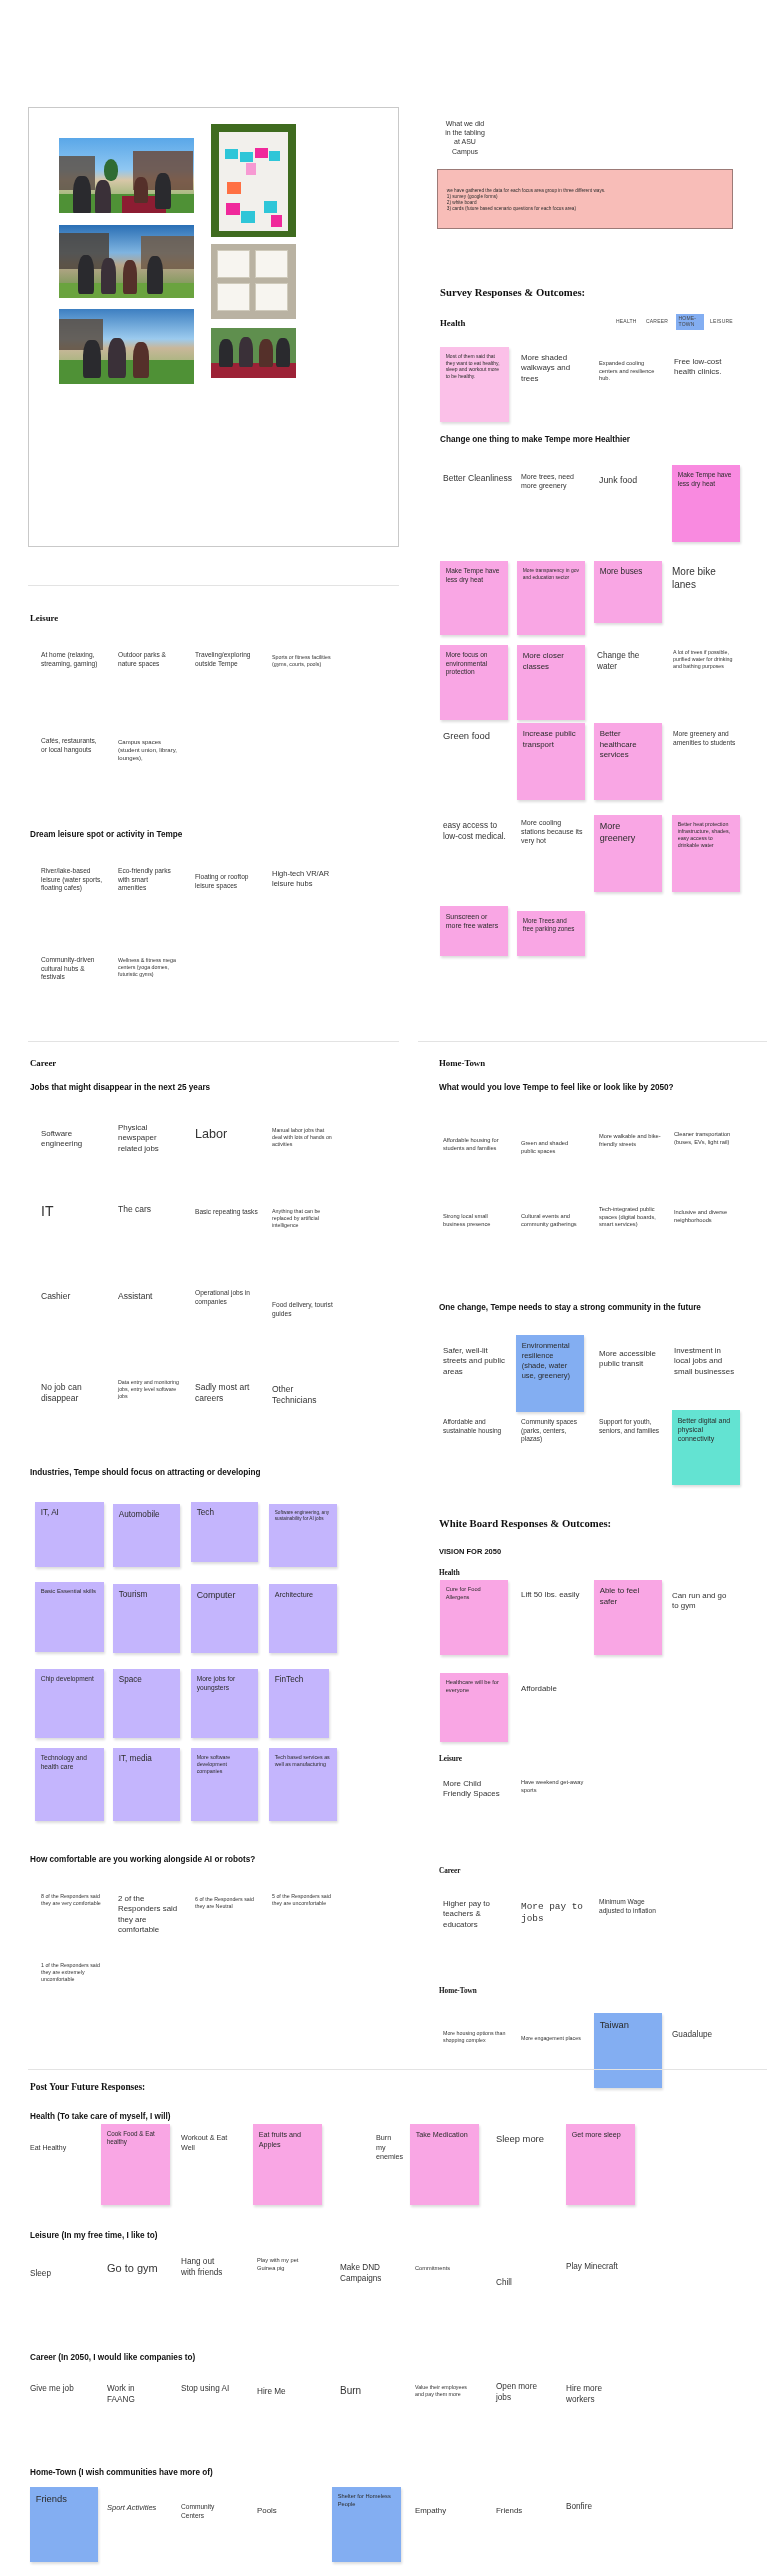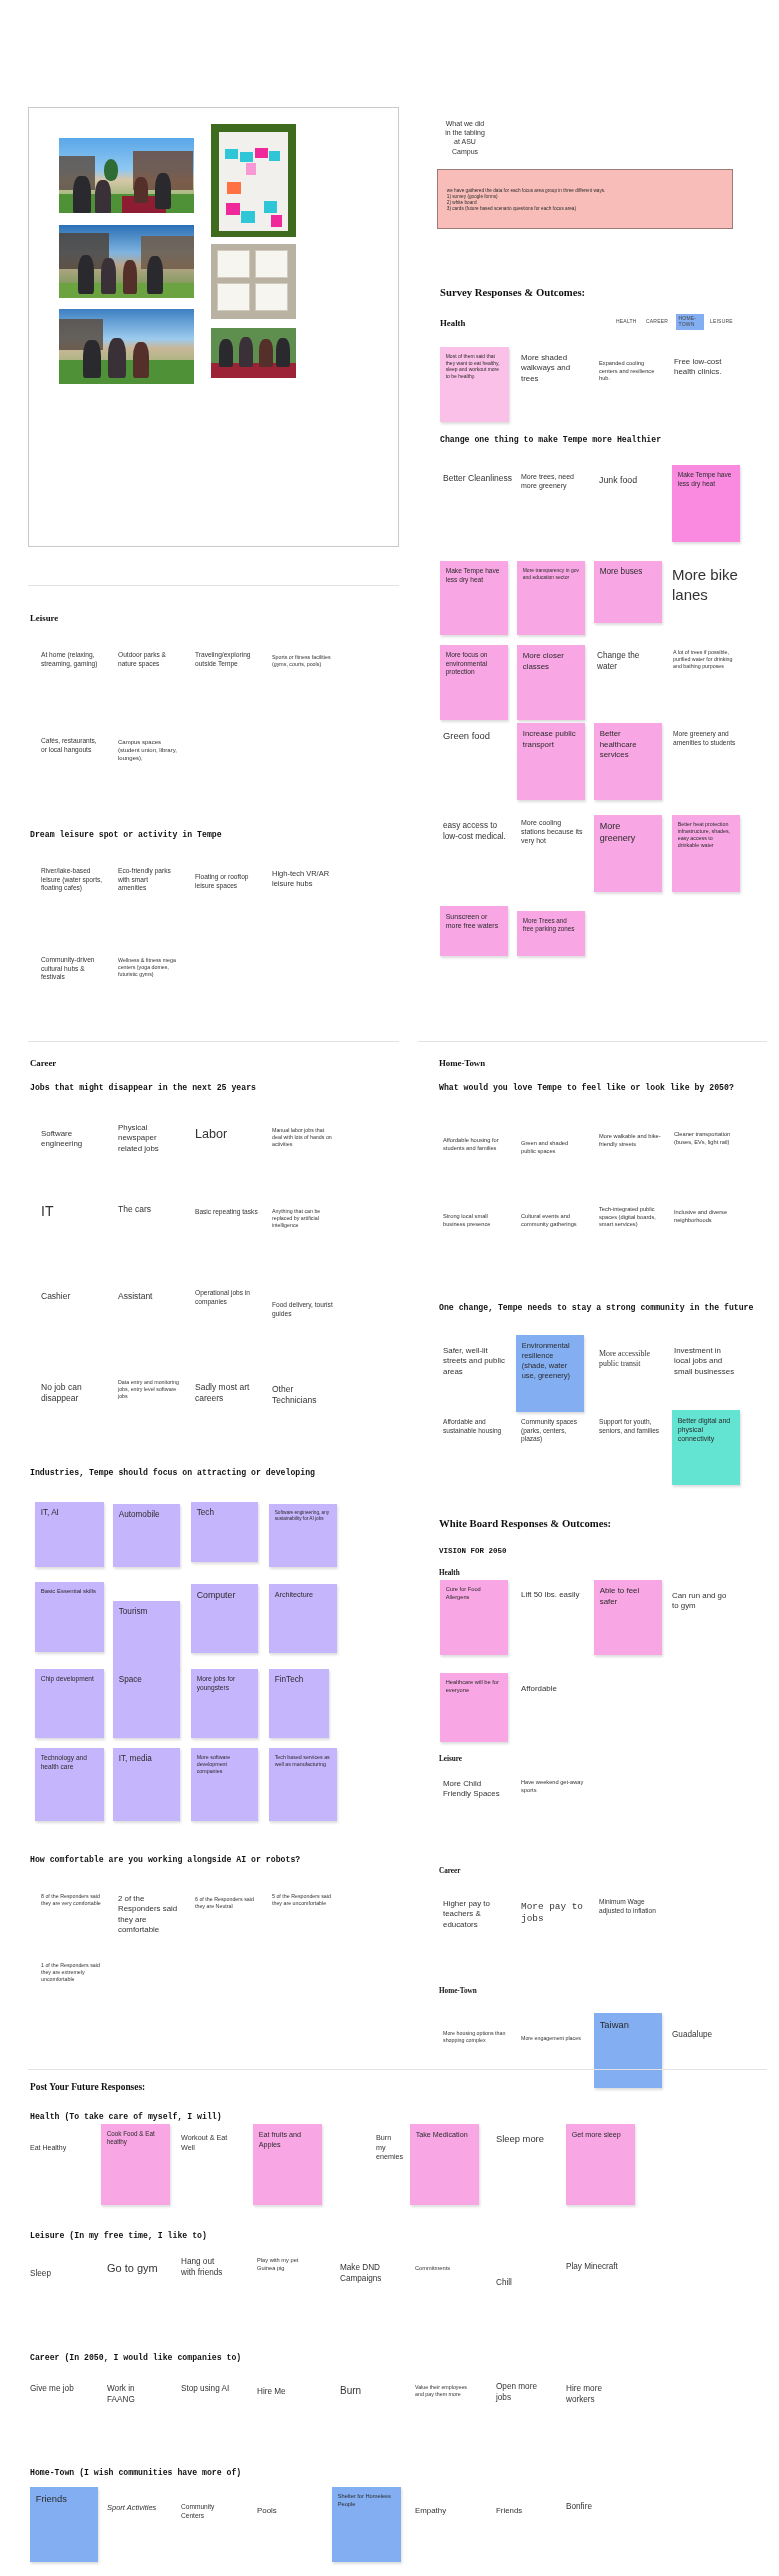--- a/index.html
+++ b/index.html
@@ -36,21 +36,21 @@
   .sticky-mini { position:absolute; }
   .card-w { position:absolute; background:#f7f5f0; border:0.6px solid #cfcabb; }
   .grass { position:absolute; background:#4f9136; }
 
   
   .sec-h1 {
     font-family:"Liberation Serif", serif; font-weight:bold;
     font-size:10.7px; color:#111;
   }
   .sec-h2 {
-    font-family:Liberation Mono, monospace; font-weight:bold;
+    font-family:Liberation Sans, sans-serif; font-weight:bold;
     font-size:8.2px; color:#111;
   }
   .sec-h3 {
     font-family:"Liberation Serif", serif; font-weight:bold;
     font-size:7px; color:#111;
   }
   .note { position:absolute; line-height:1.32; color:#333; }
   .sticky {
     position:absolute; padding:6.3px 5.7px; line-height:1.3; color:#2b2b2b;
     box-shadow:1.3px 1.9px 2.5px rgba(0,0,0,.14);
@@ -170,21 +170,21 @@
   <div class="sec-h2" style="position:absolute; left:440px; top:435px;">Change one thing to make Tempe more Healthier</div>
 
   <div class="note" style="left:443px; top:473px; width:69px; font-size:8.5px;">Better Cleanliness</div>
   <div class="note" style="left:521px; top:472px; width:63px; font-size:7px;">More trees, need more greenery</div>
   <div class="note" style="left:599px; top:475px; width:63px; font-size:8.8px;">Junk food</div>
   <div class="sticky pink" style="left:672px; top:465px; width:68px; height:77px; font-size:6.6px;">Make Tempe have less dry heat</div>
 
   <div class="sticky pinkS" style="left:440px; top:561px; width:68px; height:74px; font-size:6.6px;">Make Tempe have less dry heat</div>
   <div class="sticky pinkS" style="left:517px; top:561px; width:68px; height:74px; font-size:5px;">More transparency in gov and education sector</div>
   <div class="sticky pinkS" style="left:594px; top:561px; width:68px; height:62px; font-size:8.2px;">More buses</div>
-  <div class="note" style="left:672px; top:565px; width:69px; font-size:15px;">More bike lanes</div>
+  <div class="note" style="left:672px; top:565px; width:69px; font-size:10px;">More bike lanes</div>
 
   <div class="sticky pinkS" style="left:440px; top:645px; width:68px; height:75px; font-size:6.6px;">More focus on environmental protection</div>
   <div class="sticky pinkS" style="left:517px; top:645px; width:68px; height:75px; font-size:7.9px;">More closer classes</div>
   <div class="note" style="left:597px; top:651px; width:63px; font-size:8.2px;">Change the water</div>
   <div class="note" style="left:673px; top:649px; width:63px; font-size:5.3px;">A lot of trees if possible, purified water for drinking and bathing purposes</div>
 
   <div class="note" style="left:443px; top:730px; width:63px; font-size:9.4px;">Green food</div>
   <div class="sticky pinkS" style="left:517px; top:723px; width:68px; height:77px; font-size:7.9px;">Increase public transport</div>
   <div class="sticky pinkS" style="left:594px; top:723px; width:68px; height:77px; font-size:7.9px;">Better healthcare services</div>
   <div class="note" style="left:673px; top:730px; width:63px; font-size:6.6px;">More greenery and amenities to students</div>
@@ -239,21 +239,21 @@
   <div class="note" style="left:272px; top:1384px; width:63px; font-size:8.5px;">Other Technicians</div>
 
   <div class="sec-h2" style="position:absolute; left:30px; top:1468px;">Industries, Tempe should focus on attracting or developing</div>
 
   <div class="sticky green" style="left:35px;  top:1502px; width:69px; height:65px; font-size:8.2px;">IT, AI</div>
   <div class="sticky green" style="left:113px; top:1504px; width:67px; height:63px; font-size:8.2px;">Automobile</div>
   <div class="sticky green" style="left:191px; top:1502px; width:67px; height:60px;  font-size:8.2px;">Tech</div>
   <div class="sticky green" style="left:269px; top:1504px; width:68px; height:63px; font-size:4.7px;">Software engineering, any sustainability for AI jobs</div>
 
   <div class="sticky green" style="left:35px;  top:1582px; width:69px; height:70px; font-size:6px;">Basic Essential skills</div>
-  <div class="sticky green" style="left:113px; top:1584px; width:67px; height:69px; font-size:8.2px;margin-top:17px;">Tourism</div>
+  <div class="sticky green" style="left:113px; top:1584px; width:67px; height:69px; font-size:8.2px;">Tourism</div>
   <div class="sticky green" style="left:191px; top:1584px; width:67px; height:69px; font-size:8.8px;">Computer</div>
   <div class="sticky green" style="left:269px; top:1584px; width:68px; height:69px; font-size:7.2px;">Architecture</div>
 
   <div class="sticky green" style="left:35px;  top:1669px; width:69px; height:69px; font-size:6.6px;">Chip development</div>
   <div class="sticky green" style="left:113px; top:1669px; width:67px; height:69px; font-size:8.2px;">Space</div>
   <div class="sticky green" style="left:191px; top:1669px; width:67px; height:69px; font-size:6.6px;">More jobs for youngsters</div>
   <div class="sticky green" style="left:269px; top:1669px; width:60px; height:69px; font-size:8.2px;">FinTech</div>
 
   <div class="sticky green" style="left:35px;  top:1748px; width:69px; height:73px; font-size:6.6px;">Technology and health care</div>
   <div class="sticky green" style="left:113px; top:1748px; width:67px; height:73px; font-size:8.2px;">IT, media</div>
@@ -277,21 +277,21 @@
   <div class="note" style="left:674px; top:1131px; width:63px; font-size:5.7px;">Cleaner transportation (buses, EVs, light rail)</div>
   <div class="note" style="left:443px; top:1213px; width:63px; font-size:5.7px;">Strong local small business presence</div>
   <div class="note" style="left:521px; top:1213px; width:63px; font-size:5.7px;">Cultural events and community gatherings</div>
   <div class="note" style="left:599px; top:1206px; width:63px; font-size:5.7px;">Tech-integrated public spaces (digital boards, smart services)</div>
   <div class="note" style="left:674px; top:1209px; width:63px; font-size:5.7px;">Inclusive and diverse neighborhoods</div>
 
   <div class="sec-h2" style="position:absolute; left:439px; top:1303px;">One change, Tempe needs to stay a strong community in the future</div>
 
   <div class="note" style="left:443px; top:1346px; width:63px; font-size:7.9px;">Safer, well-lit streets and public areas</div>
   <div class="sticky blue" style="left:516px; top:1335px; width:68px; height:77px; font-size:7.5px;">Environmental resilience (shade, water use, greenery)</div>
-  <div class="note" style="left:599px; top:1349px; width:63px; font-size:7.9px;font-family:Liberation Serif, serif;">More accessible public transit</div>
+  <div class="note" style="left:599px; top:1349px; width:63px; font-size:7.9px;">More accessible public transit</div>
   <div class="note" style="left:674px; top:1346px; width:63px; font-size:7.9px;">Investment in local jobs and small businesses</div>
 
   <div class="note" style="left:443px; top:1418px; width:63px; font-size:6.6px;">Affordable and sustainable housing</div>
   <div class="note" style="left:521px; top:1418px; width:63px; font-size:6.6px;">Community spaces (parks, centers, plazas)</div>
   <div class="note" style="left:599px; top:1418px; width:63px; font-size:6.6px;">Support for youth, seniors, and families</div>
   <div class="sticky teal" style="left:672px; top:1410px; width:68px; height:75px; font-size:7px;">Better digital and physical connectivity</div>
 
   <div class="sec-h1" style="position:absolute; left:439px; top:1517px;">White Board Responses &amp; Outcomes:</div>
   <div class="sec-h2" style="position:absolute; left:439px; top:1547px; font-size:7.5px;">VISION FOR 2050</div>
   <div class="sec-h3" style="position:absolute; left:439px; top:1569px; font-size:7.2px;">Health</div>

